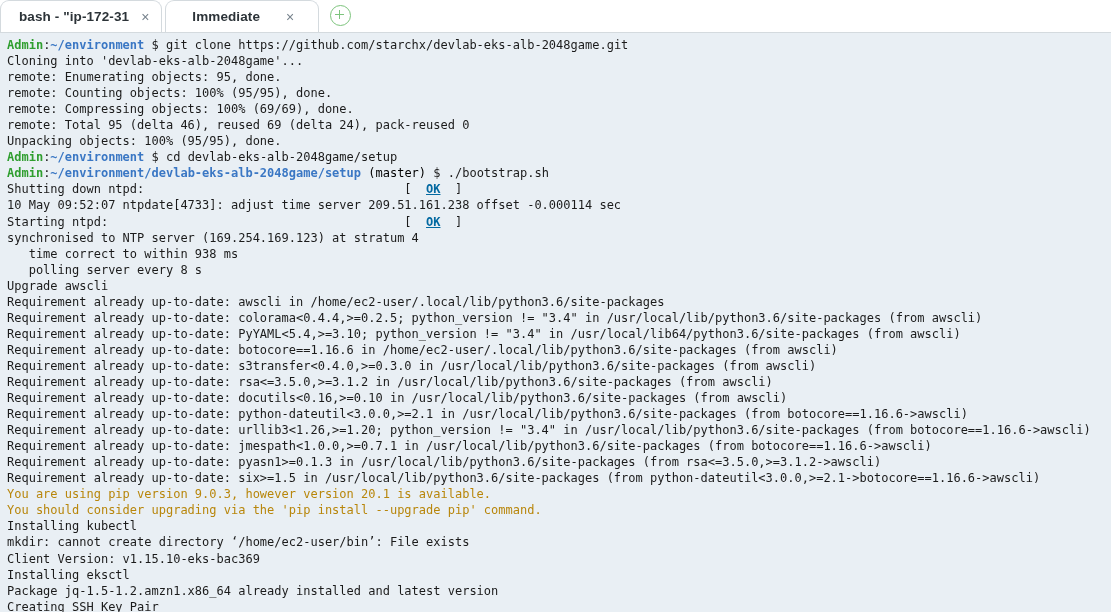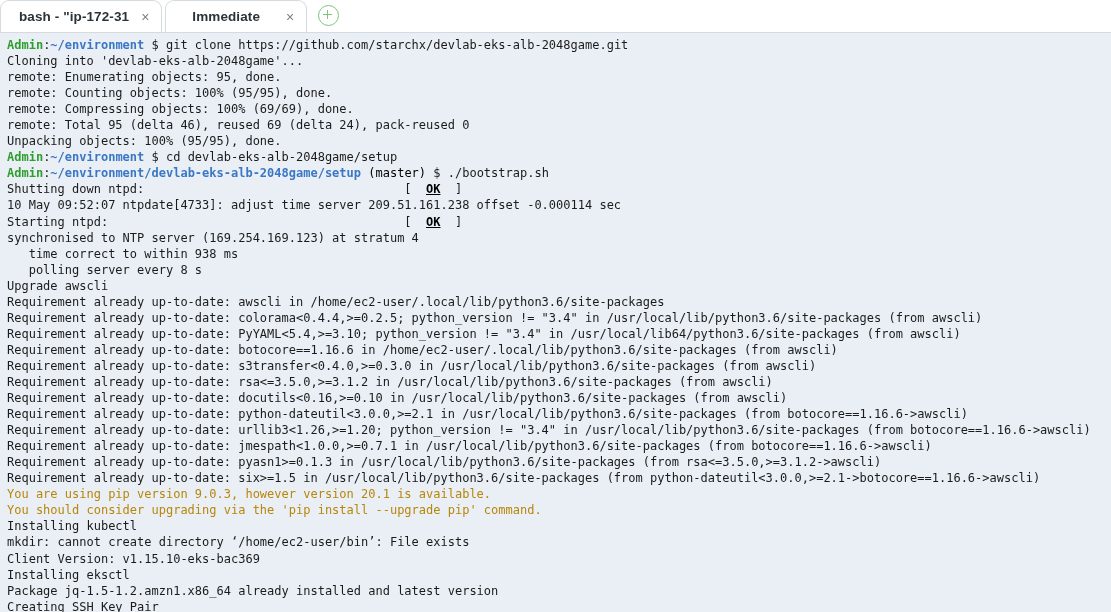--- a/index.html
+++ b/index.html
@@ -56,21 +56,21 @@
   }
   .tab-close {
     margin-left: 12px;
     font-size: 14px;
     line-height: 1;
     color: #76828c;
     font-family: "Liberation Sans", sans-serif;
   }
   .tab.second {
     padding-left: 26px;
-    padding-right: 12px;
+    padding-right: 24px;
     margin-left: 4px;
   }
   .tab.second .tab-close {
     margin-left: 26px;
   }
   #newtab {
     margin-left: 12px;
     margin-bottom: 6px;
     width: 19px;
     height: 19px;
@@ -103,21 +103,21 @@
     line-height: 16.05px;
     color: #1b1b1b;
     white-space: pre;
     overflow: hidden;
     letter-spacing: 0px;
   }
   .line { height: 16.05px; }
   .c-user   { color: #2f9e2f; font-weight: bold; }
   .c-path   { color: #3a77c4; font-weight: bold; }
   .c-branch { color: #000000; }
-  .c-ok     { color: #000000; font-weight: bold; text-decoration: underline; }
+  .c-ok     { color: #0369a1; font-weight: bold; text-decoration: underline; }
   .c-warn   { color: #b8860b; }
   .c-plain  { color: #1b1b1b; }
 </style>
 </head>
 <body>
 
 <div id="tabbar">
   <div class="tab active">
     <span class="tab-label">bash - "ip-172-31</span>
     <span class="tab-close">×</span>

